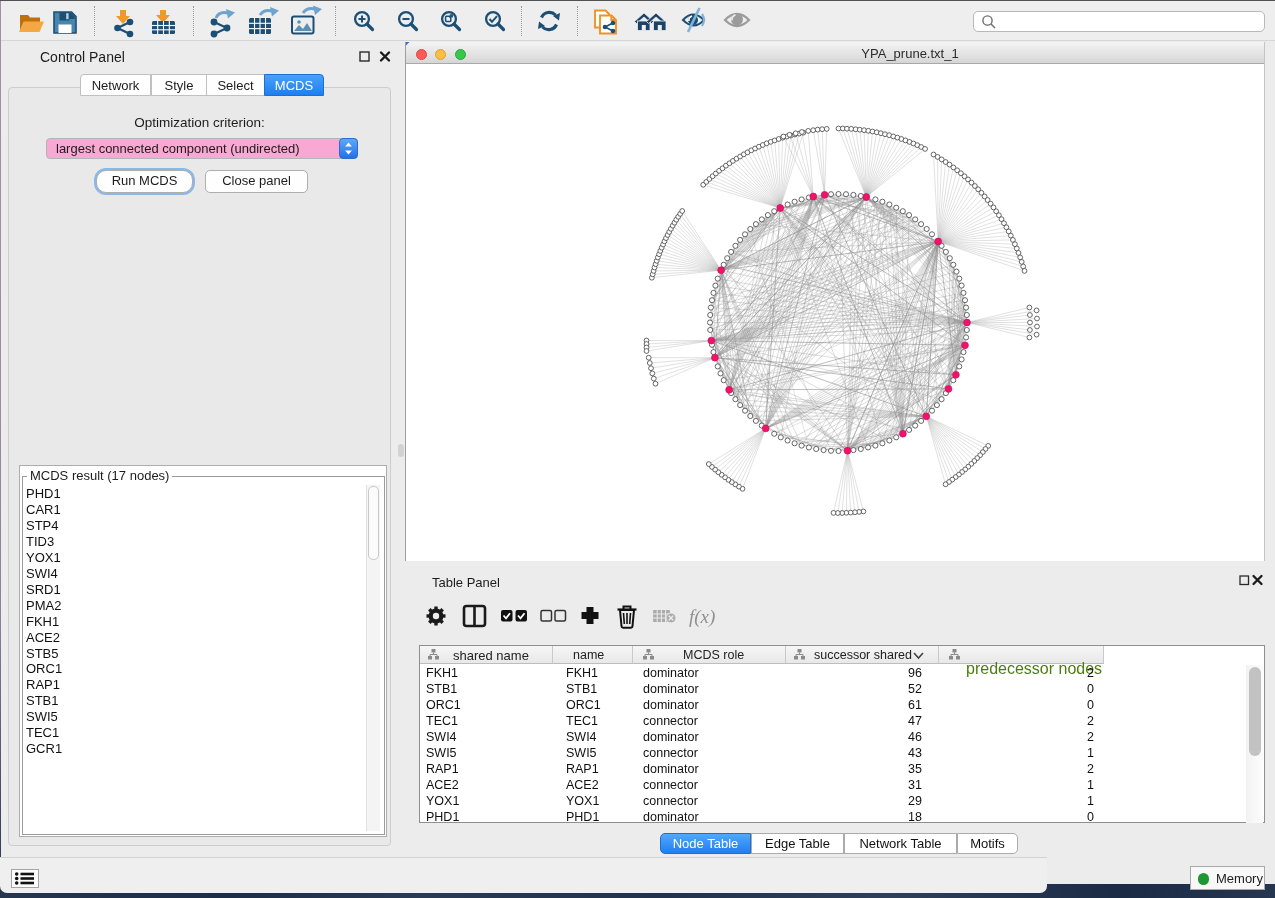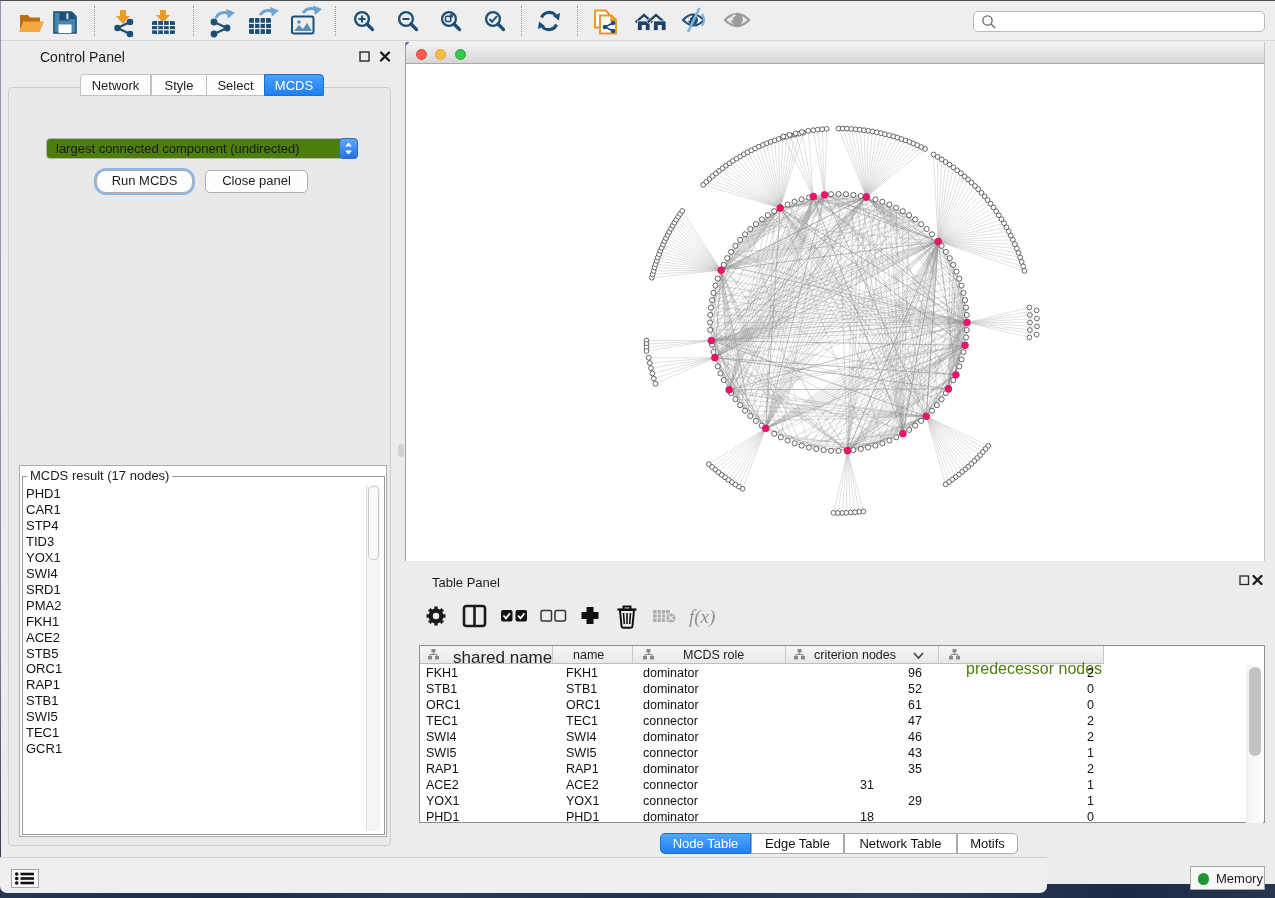--- a/index.html
+++ b/index.html
@@ -10,21 +10,21 @@
 .tdiv{position:absolute;top:5px;height:30px;width:0;border-left:1px dotted #9a9a9a}
 #search{position:absolute;left:973px;top:10px;width:292px;height:21px;background:#fff;
  border:1px solid #b9b9b9;border-radius:5px;box-sizing:border-box}
 
 #ctlpanel{position:absolute;left:0;top:41px;width:403px;height:816px;background:#ececec}
 #tabpanel{position:absolute;left:8px;top:46px;width:383px;height:759px;
  background:#e9e9e9;border:1px solid #cdcdcd;border-radius:4px;box-sizing:border-box}
 .tab{position:absolute;top:33px;height:22px;background:#fefefe;border:1px solid #c0c0c0;
  box-sizing:border-box;text-align:center;font-size:13px;line-height:21px;color:#1c1c1c;z-index:3}
 .seltab{background:linear-gradient(#4aa0fb,#1d7ff0);color:#fff;border-color:#1d6fd0}
-#dropdown{position:absolute;left:37px;top:50px;width:312px;height:21px;background:#4d7c0f;
+#dropdown{position:absolute;left:37px;top:50px;width:312px;height:21px;background:#f9a8d4;
  border:1px solid #b5b5b5;border-radius:4px;box-sizing:border-box}
 #dropspin{position:absolute;right:-1px;top:-1px;width:19px;height:21px;border-radius:4px;
  background:linear-gradient(#5fa8f7,#2371e8);border:1px solid #2b6cd0;box-sizing:border-box}
 .btn{position:absolute;height:22px;background:#fefefe;border:1px solid #aeaeae;border-radius:5px;
  box-sizing:border-box;text-align:center;font-size:13px;line-height:20px;color:#1c1c1c}
 #resultbox{position:absolute;left:10px;top:377px;width:368px;height:372px;background:#fff;
  border:1px solid #adadad;box-sizing:border-box}
 #fieldset{position:absolute;left:2px;top:10px;width:363px;height:359px;
  border:1px solid #9a9a9a;box-sizing:border-box}
 #legend{position:absolute;left:7px;top:2px;background:#fff;padding:0 3px;font-size:13px;color:#1c1c1c}
@@ -207,20 +207,21 @@
  <div class="txt" style="left:40px;top:8px;font-size:14px">Control Panel</div>
  <svg width="40" height="14" style="position:absolute;left:358px;top:9px">
   <rect x="2" y="2" width="9" height="9" fill="none" stroke="#2a2a2a" stroke-width="1.4"></rect>
   <path d="M23,2.5 l8,8 M31,2.5 l-8,8" stroke="#1a1a1a" stroke-width="2.4" stroke-linecap="round"></path>
  </svg>
  <div class="tab" style="left:80px;width:71px;border-radius:4px 0 0 0">Network</div>
  <div class="tab" style="left:151px;width:56px">Style</div>
  <div class="tab" style="left:206px;width:59px">Select</div>
  <div class="tab seltab" style="left:264px;width:60px;border-radius:0 4px 0 0">MCDS</div>
  <div id="tabpanel">
+  <div class="txt" style="left:0;width:100%;text-align:center;top:27px;font-size:13.5px">Optimization criterion:</div>
   <div id="dropdown">
    <div class="txt" style="left:9px;top:2px;font-size:13px">largest connected component (undirected)</div>
    <div id="dropspin"><svg width="17" height="19">
     <path d="M8.5,3.5 l3.4,4 h-6.8 z" fill="#fff"></path>
     <path d="M8.5,15.5 l3.4,-4 h-6.8 z" fill="#fff"></path>
           </svg></div>
   </div>
   <div class="btn" style="left:87px;top:82px;width:97px;height:23px;box-shadow:0 0 0 2px #8ab8ea;border-radius:10px">Run MCDS</div>
   <div class="btn" style="left:196px;top:82px;width:103px;height:23px">Close panel</div>
   <div id="resultbox">
@@ -235,20 +236,21 @@
  <div style="position:absolute;left:398px;top:403px;width:6px;height:13px;background:#d2d2d2;border-radius:3px"></div>
 </div>
 <div id="netwin">
  <div id="nettitle"></div>
  <svg width="6" height="6" style="position:absolute;left:0;top:0">
       <path d="M0,0 h3.5 l-3.5,3.5 z" fill="#3b6fd4"></path>
     </svg>
  <div class="tl" style="left:9.5px;background:#fc5b57;border:1px solid #dd4743"></div>
  <div class="tl" style="left:29px;background:#fdbe41;border:1px solid #de9f35"></div>
  <div class="tl" style="left:48.5px;background:#35c84b;border:1px solid #28a73a"></div>
+ <div class="txt" style="left:300px;top:4px;width:408px;text-align:center;font-size:13px;color:#2b2b2b">YPA_prune.txt_1</div>
 </div>
 <svg width="857" height="496" viewBox="0 0 857 496" style="position:absolute;left:406px;top:64px">
     <line x1="402.9" y1="383.5" x2="344.3" y2="165.0" stroke="#9c9c9c" stroke-opacity="0.45" stroke-width="0.6"></line>
 <line x1="355.8" y1="361.6" x2="311.7" y2="214.6" stroke="#9c9c9c" stroke-opacity="0.45" stroke-width="0.6"></line>
 <line x1="304.2" y1="266.0" x2="520.7" y2="165.0" stroke="#9c9c9c" stroke-opacity="0.45" stroke-width="0.6"></line>
 <line x1="355.8" y1="155.4" x2="526.0" y2="346.7" stroke="#9c9c9c" stroke-opacity="0.45" stroke-width="0.6"></line>
 <line x1="520.3" y1="352.3" x2="432.5" y2="387.0" stroke="#9c9c9c" stroke-opacity="0.45" stroke-width="0.6"></line>
 <line x1="557.5" y1="228.9" x2="323.1" y2="325.8" stroke="#9c9c9c" stroke-opacity="0.45" stroke-width="0.6"></line>
 <line x1="496.9" y1="369.7" x2="368.2" y2="147.2" stroke="#9c9c9c" stroke-opacity="0.45" stroke-width="0.6"></line>
 <line x1="306.0" y1="236.2" x2="381.6" y2="140.5" stroke="#9c9c9c" stroke-opacity="0.45" stroke-width="0.6"></line>
@@ -1192,24 +1194,24 @@
   </g>
 
   <text x="285" y="23" font-family="Liberation Serif,serif" font-style="italic" font-size="19" fill="#8f8f8f">f(x)</text>
  </svg>
  <div id="tbl">
   <div class="th" style="left:0;width:133px"></div>
   <div class="th" style="left:133px;width:80px"></div>
   <div class="th" style="left:213px;width:153px"></div>
   <div class="th" style="left:366px;width:153px"></div>
   <div class="th" style="left:519px;width:165px"></div>
-  <div class="txt" style="left:33px;top:2px;font-size:17px;color:#222">shared name</div>
+  <div class="txt" style="left:33px;top:2px;font-size:13px;color:#222">shared name</div>
   <div class="txt" style="left:153px;top:2px;font-size:12.5px;color:#222">name</div>
   <div class="txt" style="left:263px;top:2px;font-size:12.5px;color:#222">MCDS role</div>
-  <div class="txt" style="left:394px;top:2px;font-size:12.5px;color:#222">criterion nodes</div>
+  <div class="txt" style="left:394px;top:2px;font-size:12.5px;color:#222">successor shared</div>
   <div class="txt" style="left:546px;top:14px;font-size:16px;color:#4d7c0f">predecessor nodes</div>
   <svg width="700" height="18" style="position:absolute;left:0;top:0">
    <g fill="#8a8a8a">
     <g transform="translate(8,3)">
             <rect x="3.5" y="0" width="4" height="3.5"></rect>
             <rect x="0" y="7" width="4" height="3.5"></rect>
             <rect x="7" y="7" width="4" height="3.5"></rect>
             <path d="M5.5,3.5 v2 M2,7 v-1.5 h7 V7" stroke="#8a8a8a" fill="none"></path>
           </g>
     <g transform="translate(223,3)">
@@ -1264,31 +1266,31 @@
 <div class="td" style="left:440px;top:99px;width:62px;text-align:right">43</div>
 <div class="td" style="left:620px;top:99px;width:54px;text-align:right">1</div>
 <div class="td" style="left:6px;top:115px">RAP1</div>
 <div class="td" style="left:146px;top:115px">RAP1</div>
 <div class="td" style="left:223px;top:115px">dominator</div>
 <div class="td" style="left:440px;top:115px;width:62px;text-align:right">35</div>
 <div class="td" style="left:620px;top:115px;width:54px;text-align:right">2</div>
 <div class="td" style="left:6px;top:131px">ACE2</div>
 <div class="td" style="left:146px;top:131px">ACE2</div>
 <div class="td" style="left:223px;top:131px">connector</div>
-<div class="td" style="left:440px;top:131px;width:62px;">31</div>
+<div class="td" style="left:440px;top:131px;width:62px;text-align:right">31</div>
 <div class="td" style="left:620px;top:131px;width:54px;text-align:right">1</div>
 <div class="td" style="left:6px;top:147px">YOX1</div>
 <div class="td" style="left:146px;top:147px">YOX1</div>
 <div class="td" style="left:223px;top:147px">connector</div>
 <div class="td" style="left:440px;top:147px;width:62px;text-align:right">29</div>
 <div class="td" style="left:620px;top:147px;width:54px;text-align:right">1</div>
 <div class="td" style="left:6px;top:163px">PHD1</div>
 <div class="td" style="left:146px;top:163px">PHD1</div>
 <div class="td" style="left:223px;top:163px">dominator</div>
-<div class="td" style="left:440px;top:163px;width:62px;text-align:left">18</div>
+<div class="td" style="left:440px;top:163px;width:62px;text-align:right">18</div>
 <div class="td" style="left:620px;top:163px;width:54px;text-align:right">0</div>
   <div id="tscroll">
         <div id="tthumb"></div>
       </div>
  </div>
  <div class="btab" style="left:256px;width:91px;border-radius:5px 0 0 5px;background:linear-gradient(#53a7fd,#1f7ff0);color:#fff;border-color:#1d6fd0">Node Table</div>
  <div class="btab" style="left:347px;width:93px">Edge Table</div>
  <div class="btab" style="left:440px;width:113px">Network Table</div>
  <div class="btab" style="left:553px;width:61px;border-radius:0 5px 5px 0">Motifs</div>
 </div>

